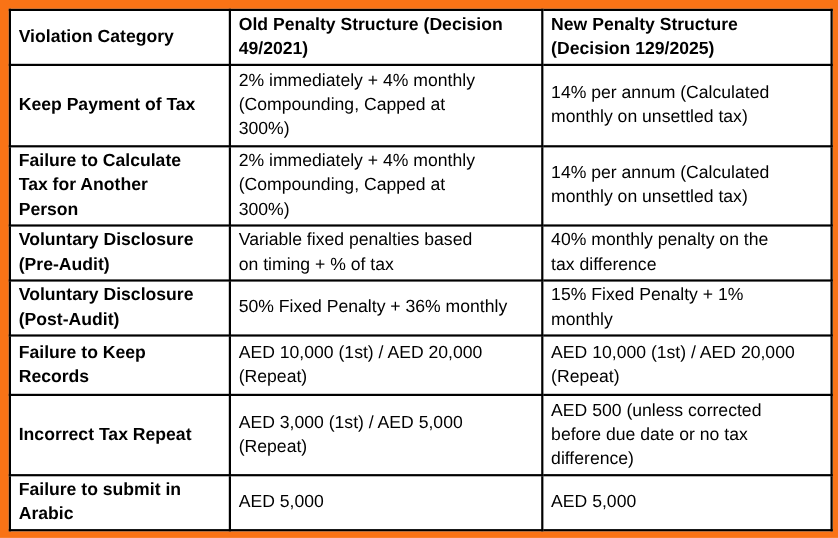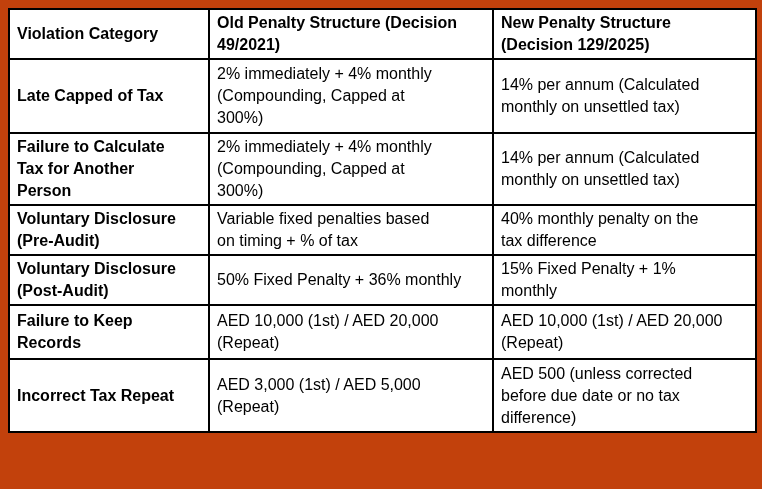--- a/index.html
+++ b/index.html
@@ -9,21 +9,21 @@
     background: #ffffff;
     width: 762px;
     height: 489px;
     font-family: "Liberation Sans", sans-serif;
     color: #000000;
   }
   .page {
     position: relative;
     width: 762px;
     height: 489px;
-    background: #c2410c;
+    background: #f97316;
     overflow: hidden;
   }
   table.penalty-table {
     position: absolute;
     left: 8px;
     top: 8px;
     width: 747px;
     border-collapse: collapse;
     table-layout: fixed;
     background: #ffffff;
@@ -64,21 +64,21 @@
     </colgroup>
     <tbody>
       <tr class="r-head">
         <th>Violation Category</th>
         <th>Old Penalty Structure (Decision
 49/2021)</th>
         <th>New Penalty Structure
 (Decision 129/2025)</th>
       </tr>
       <tr class="r-0">
-        <td class="cat">Late Capped of Tax</td>
+        <td class="cat">Keep Payment of Tax</td>
         <td>2% immediately + 4% monthly
 (Compounding, Capped at
 300%)</td>
         <td>14% per annum (Calculated
 monthly on unsettled tax)</td>
       </tr>
       <tr class="r-1">
         <td class="cat">Failure to Calculate
 Tax for Another
 Person</td>
@@ -112,15 +112,21 @@
 (Repeat)</td>
       </tr>
       <tr class="r-5">
         <td class="cat">Incorrect Tax Repeat</td>
         <td>AED 3,000 (1st) / AED 5,000
 (Repeat)</td>
         <td>AED 500 (unless corrected
 before due date or no tax
 difference)</td>
       </tr>
+      <tr class="r-6">
+        <td class="cat">Failure to submit in
+Arabic</td>
+        <td>AED 5,000</td>
+        <td>AED 5,000</td>
+      </tr>
     </tbody>
   </table>
 </div>
 
 </body></html>

